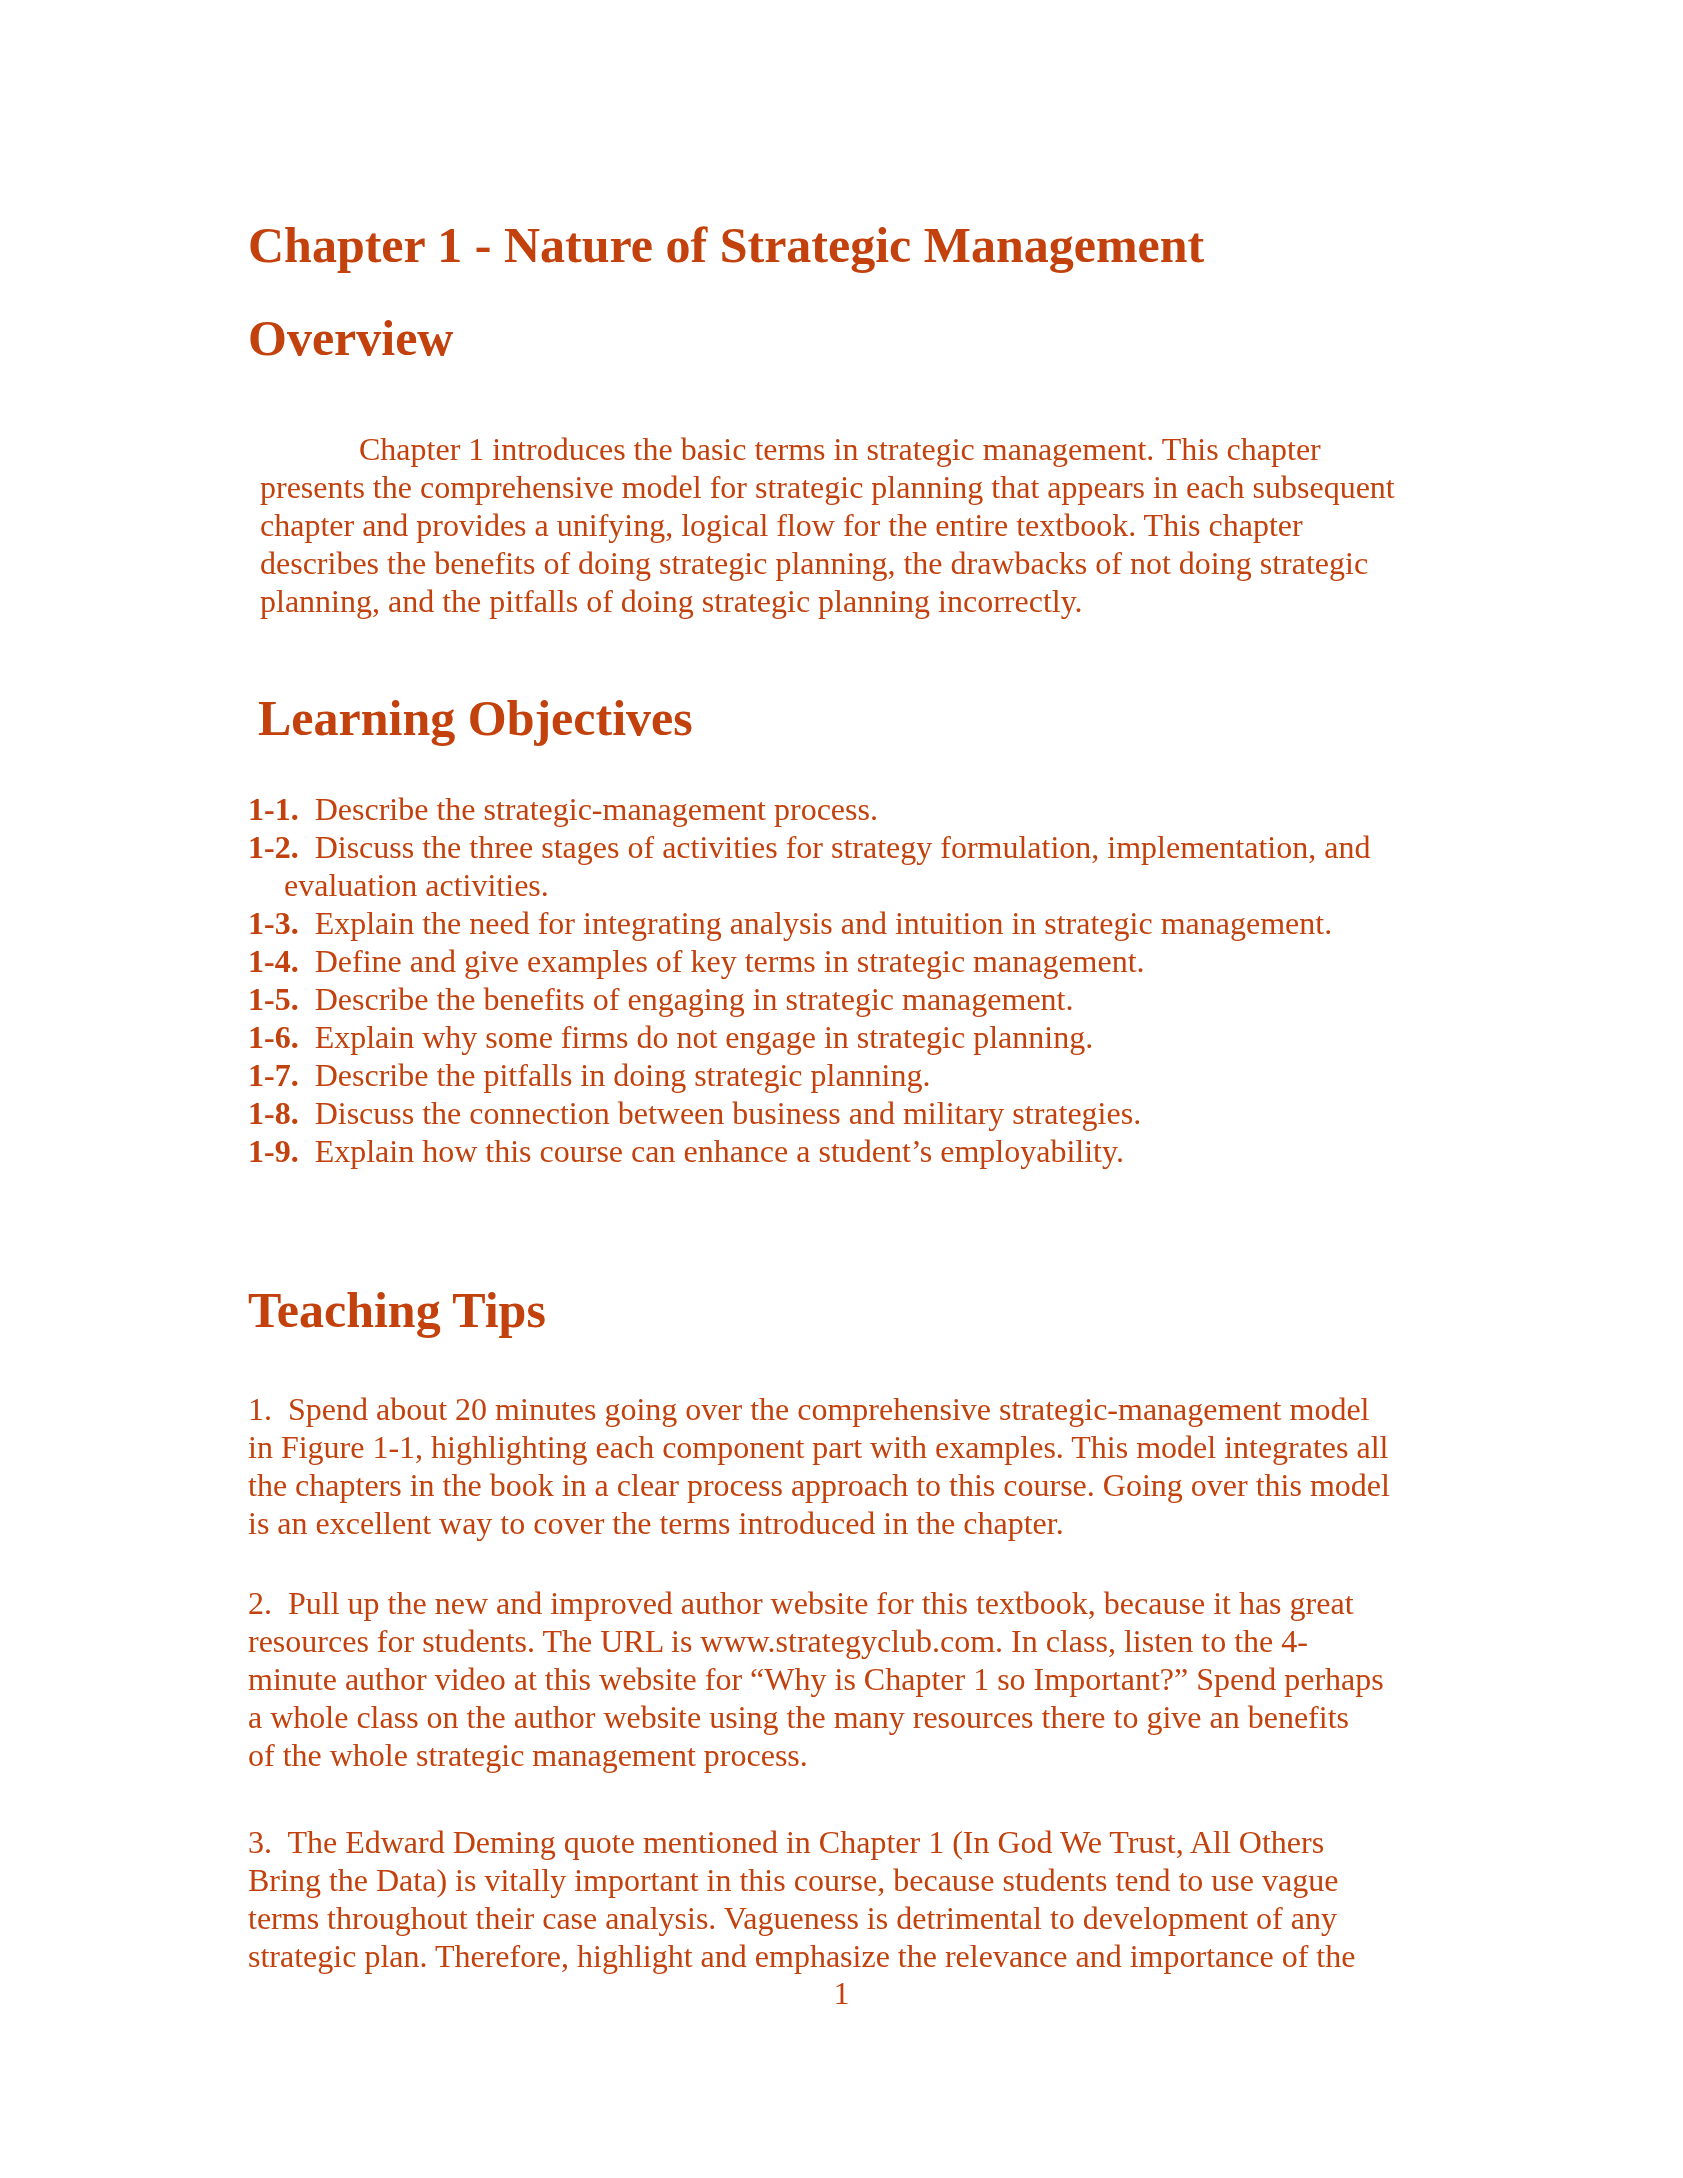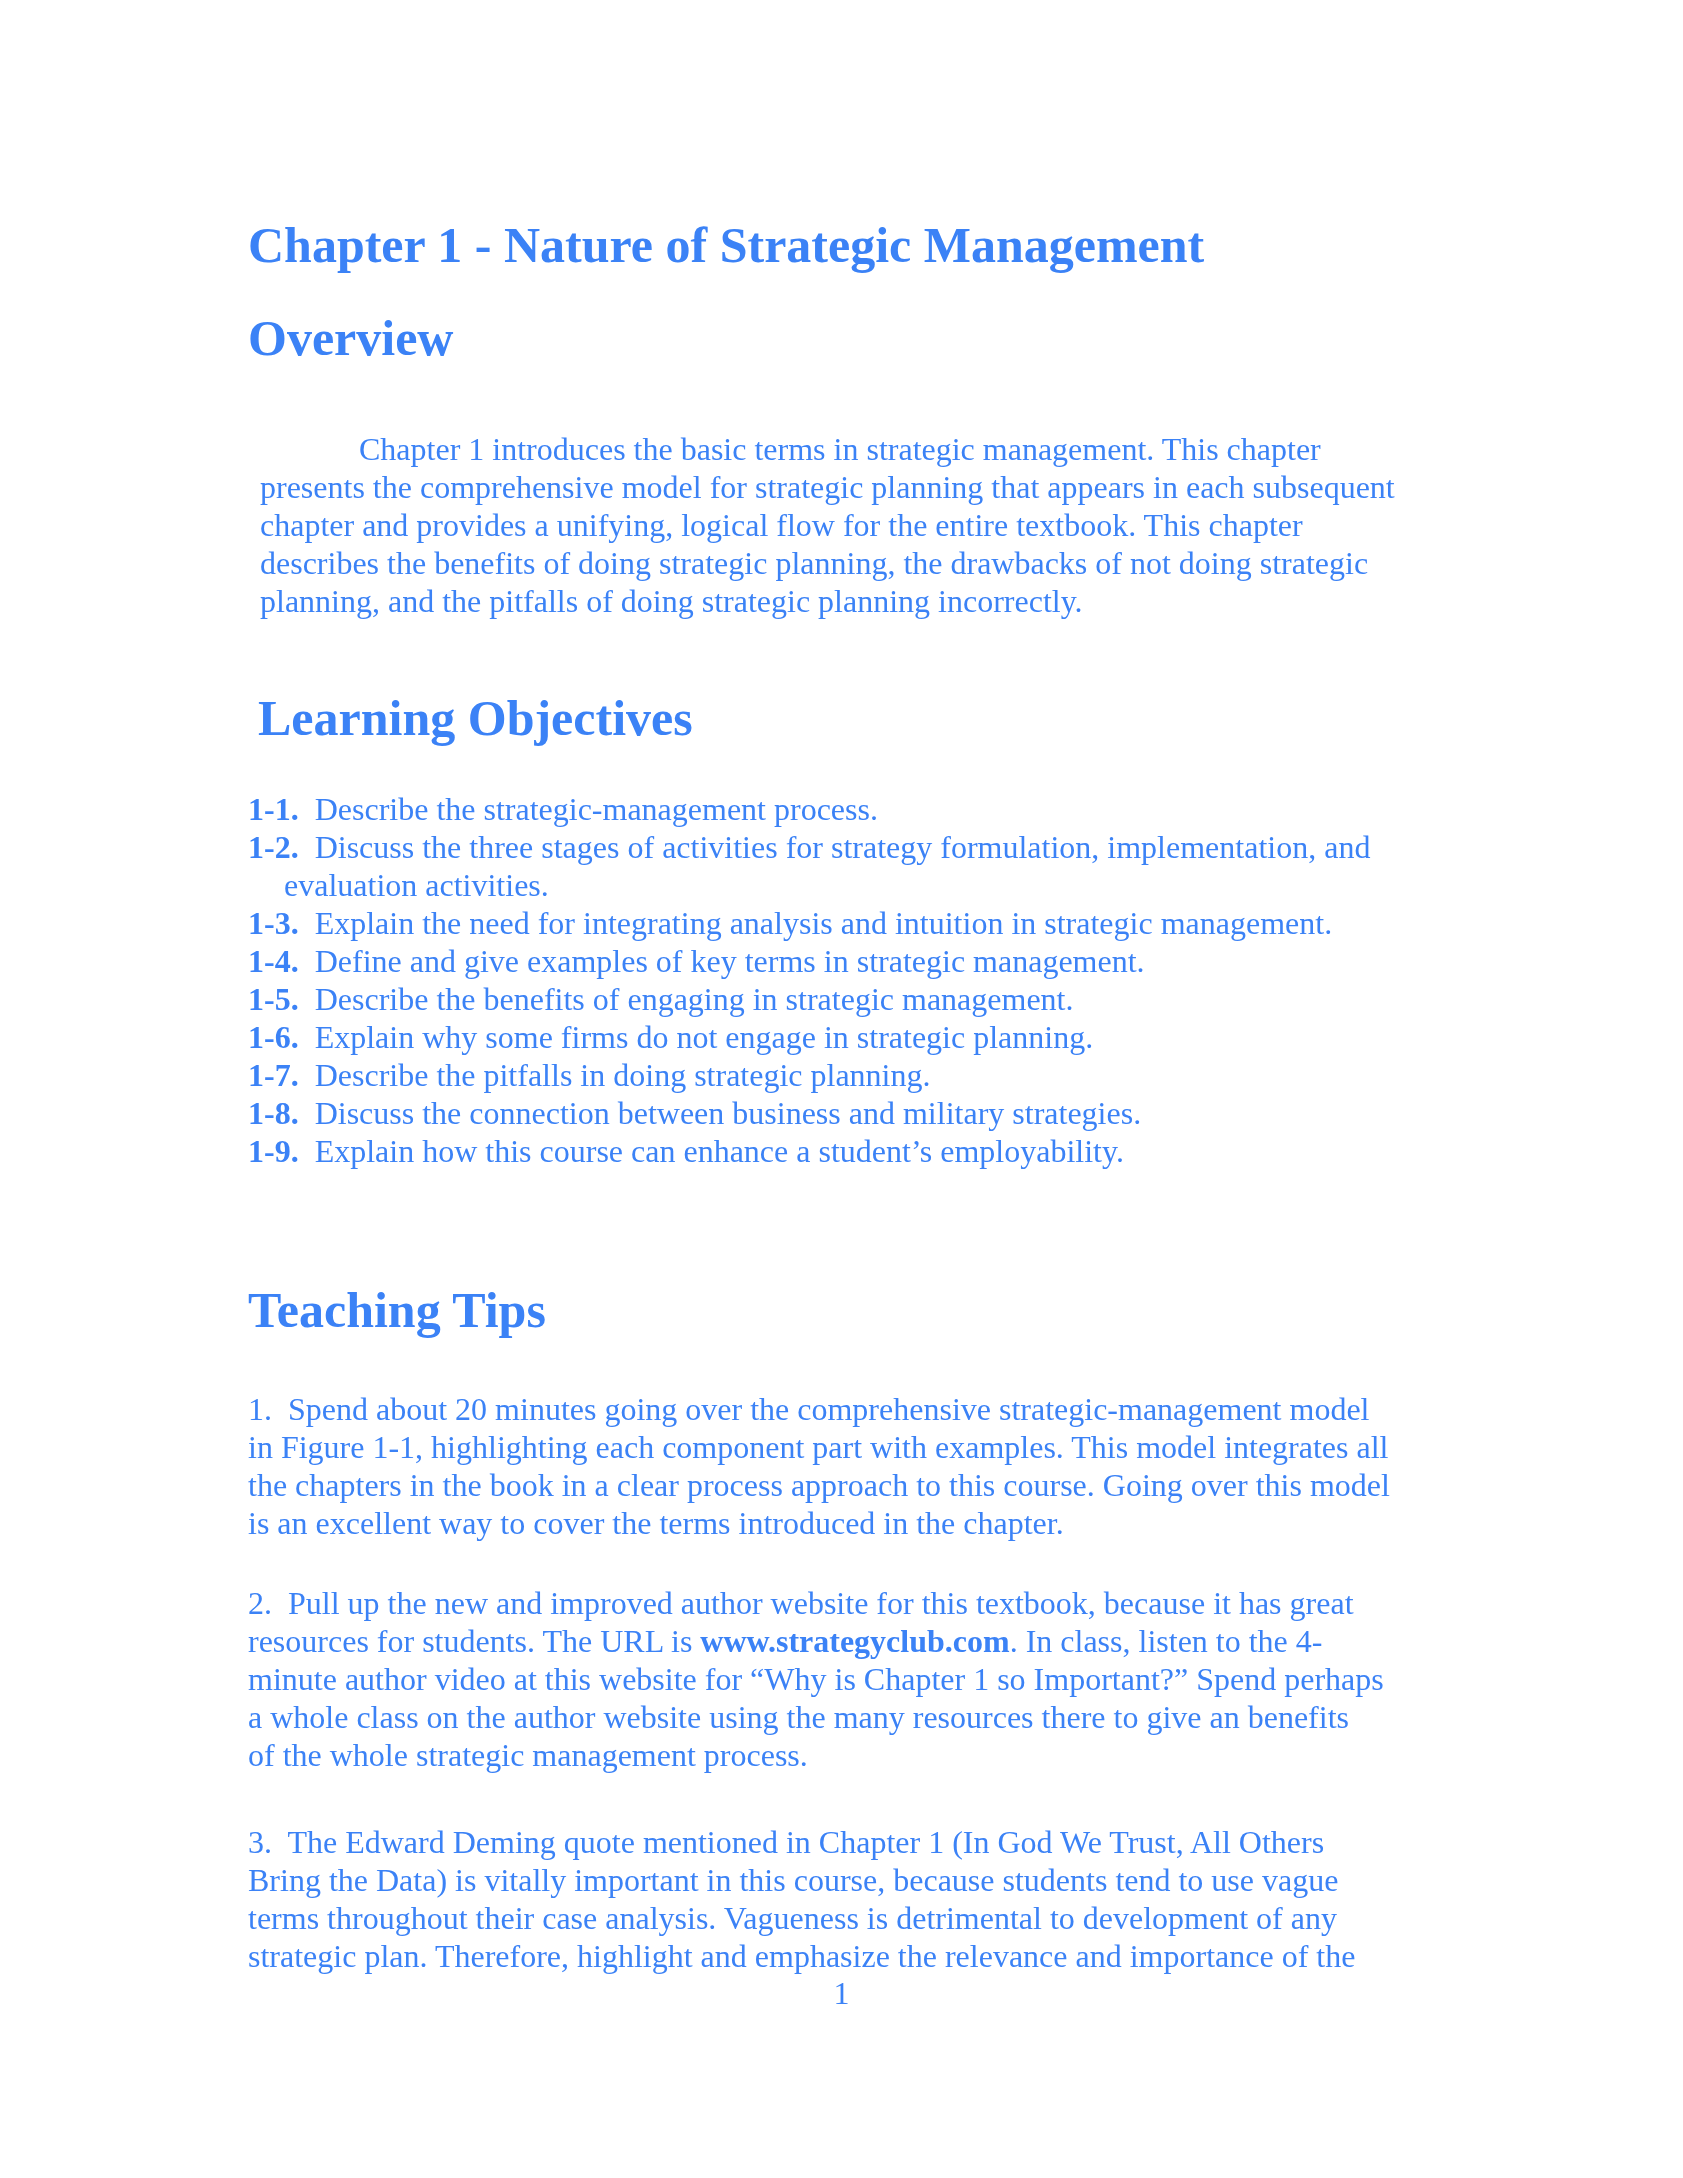--- a/index.html
+++ b/index.html
@@ -1,18 +1,18 @@
 <!DOCTYPE html>
 <html><head>
 <meta charset="utf-8">
 <style>
   html,body{margin:0;padding:0;background:#ffffff;}
   .page{
     position:relative;width:1683px;height:2178px;background:#ffffff;
-    color:#3b82f6;font-family:"Liberation Serif","DejaVu Serif",serif;
+    color:#c2410c;font-family:"Liberation Serif","DejaVu Serif",serif;
     overflow:hidden;
   }
   .title{
     position:absolute;left:248px;top:218px;
     font-size:50px;font-weight:bold;line-height:1.1;white-space:pre;
   }
   .heading{
     position:absolute;left:248px;
     font-size:50px;font-weight:bold;line-height:1.1;white-space:pre;
   }
@@ -25,21 +25,21 @@
   }
   .block .line{white-space:pre;}
   .line.indent{padding-left:99px;}
   .line.cont{padding-left:36px;}
   .ov-para{top:430px;margin-left:12px;}
   .lo-list{top:790px;}
   .tip-1{top:1390px;}
   .tip-2{top:1584px;}
   .tip-3{top:1811px;margin-top:12px;}
   .lo-num{font-weight:bold;margin-top:40px;}
-  .bold{font-weight:bold;margin-top:44px;}
+  .bold{font-weight:normal;margin-top:44px;}
   .pagenum{
     position:absolute;left:0;top:1974px;width:1683px;
     text-align:center;font-size:32px;line-height:38px;
   }
 </style>
 </head>
 <body>
 
 <div class="page">
   <div class="title">Chapter 1 - Nature of Strategic Management</div>

